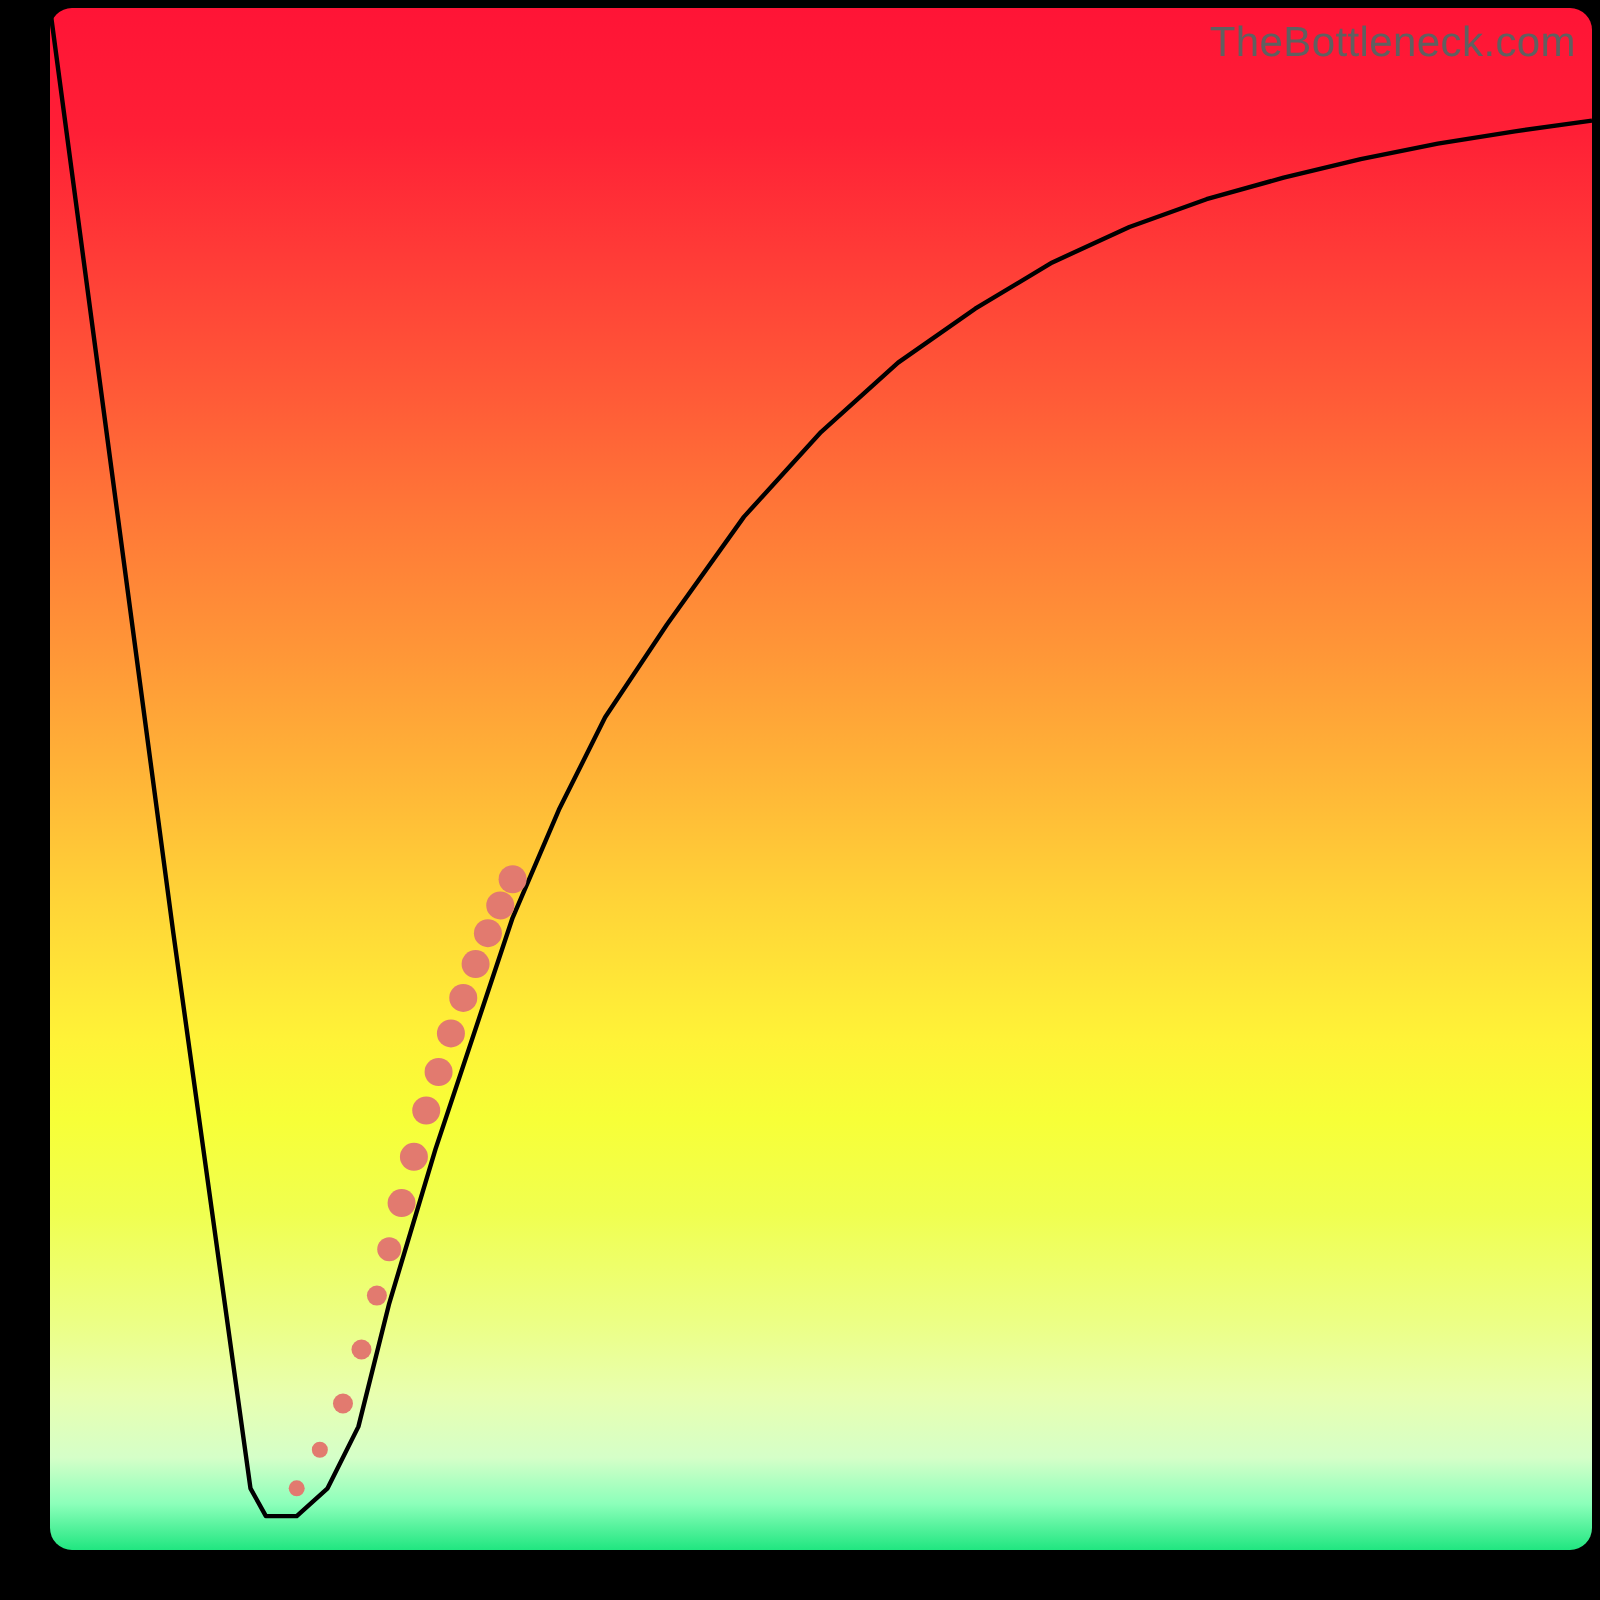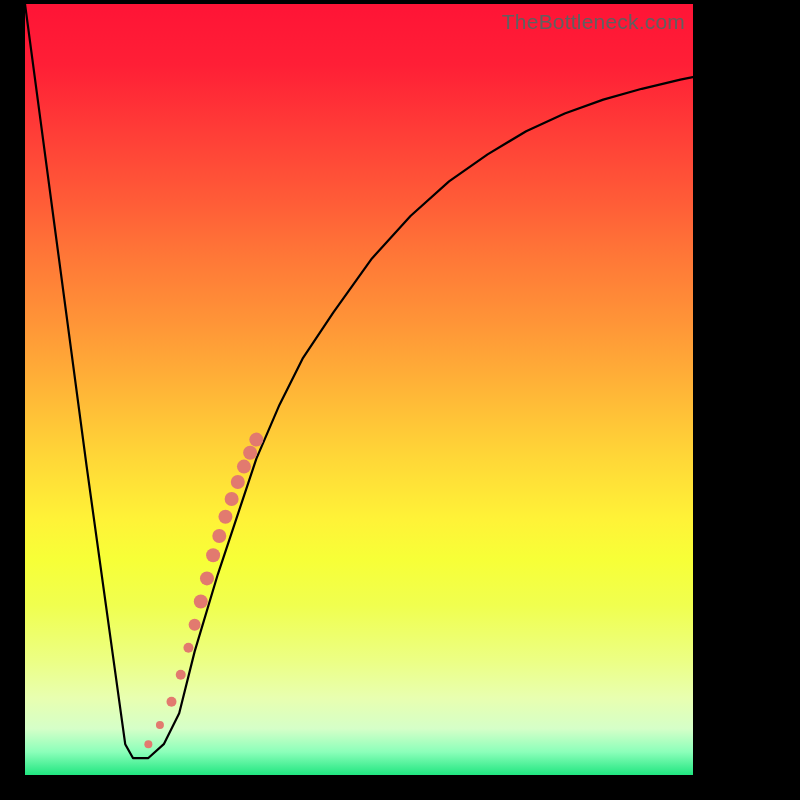--- a/index.html
+++ b/index.html
@@ -13,40 +13,41 @@
   .outer {
     width: 800px;
     height: 800px;
     background: #000;
     position: relative;
   }
   .plot-area {
     position: absolute;
     left: 25px;
     top: 4px;
-    width: 668px;
+    width: 771px;
     height: 771px;
     background: linear-gradient(to bottom,
       #ff1436 0%,
       #ff1f36 8%,
       #ff3b37 16%,
       #ff5a37 25%,
       #ff7837 33%,
       #ff9737 42%,
       #ffb537 50%,
       #ffd437 58%,
       #fff337 67%,
       #f7ff37 72%,
       #f0ff4f 78%,
       #ecff83 85%,
       #e8ffb0 90%,
       #d5ffc8 94%,
       #8cffba 97%,
       #20e680 100%
     );
+    border-radius: 11px;
   }
   .watermark {
     position: absolute;
     top: 6px;
     right: 8px;
     color: #606060;
     font-family: Arial, Helvetica, sans-serif;
     font-size: 21px;
     letter-spacing: 0.2px;
     user-select: none;

